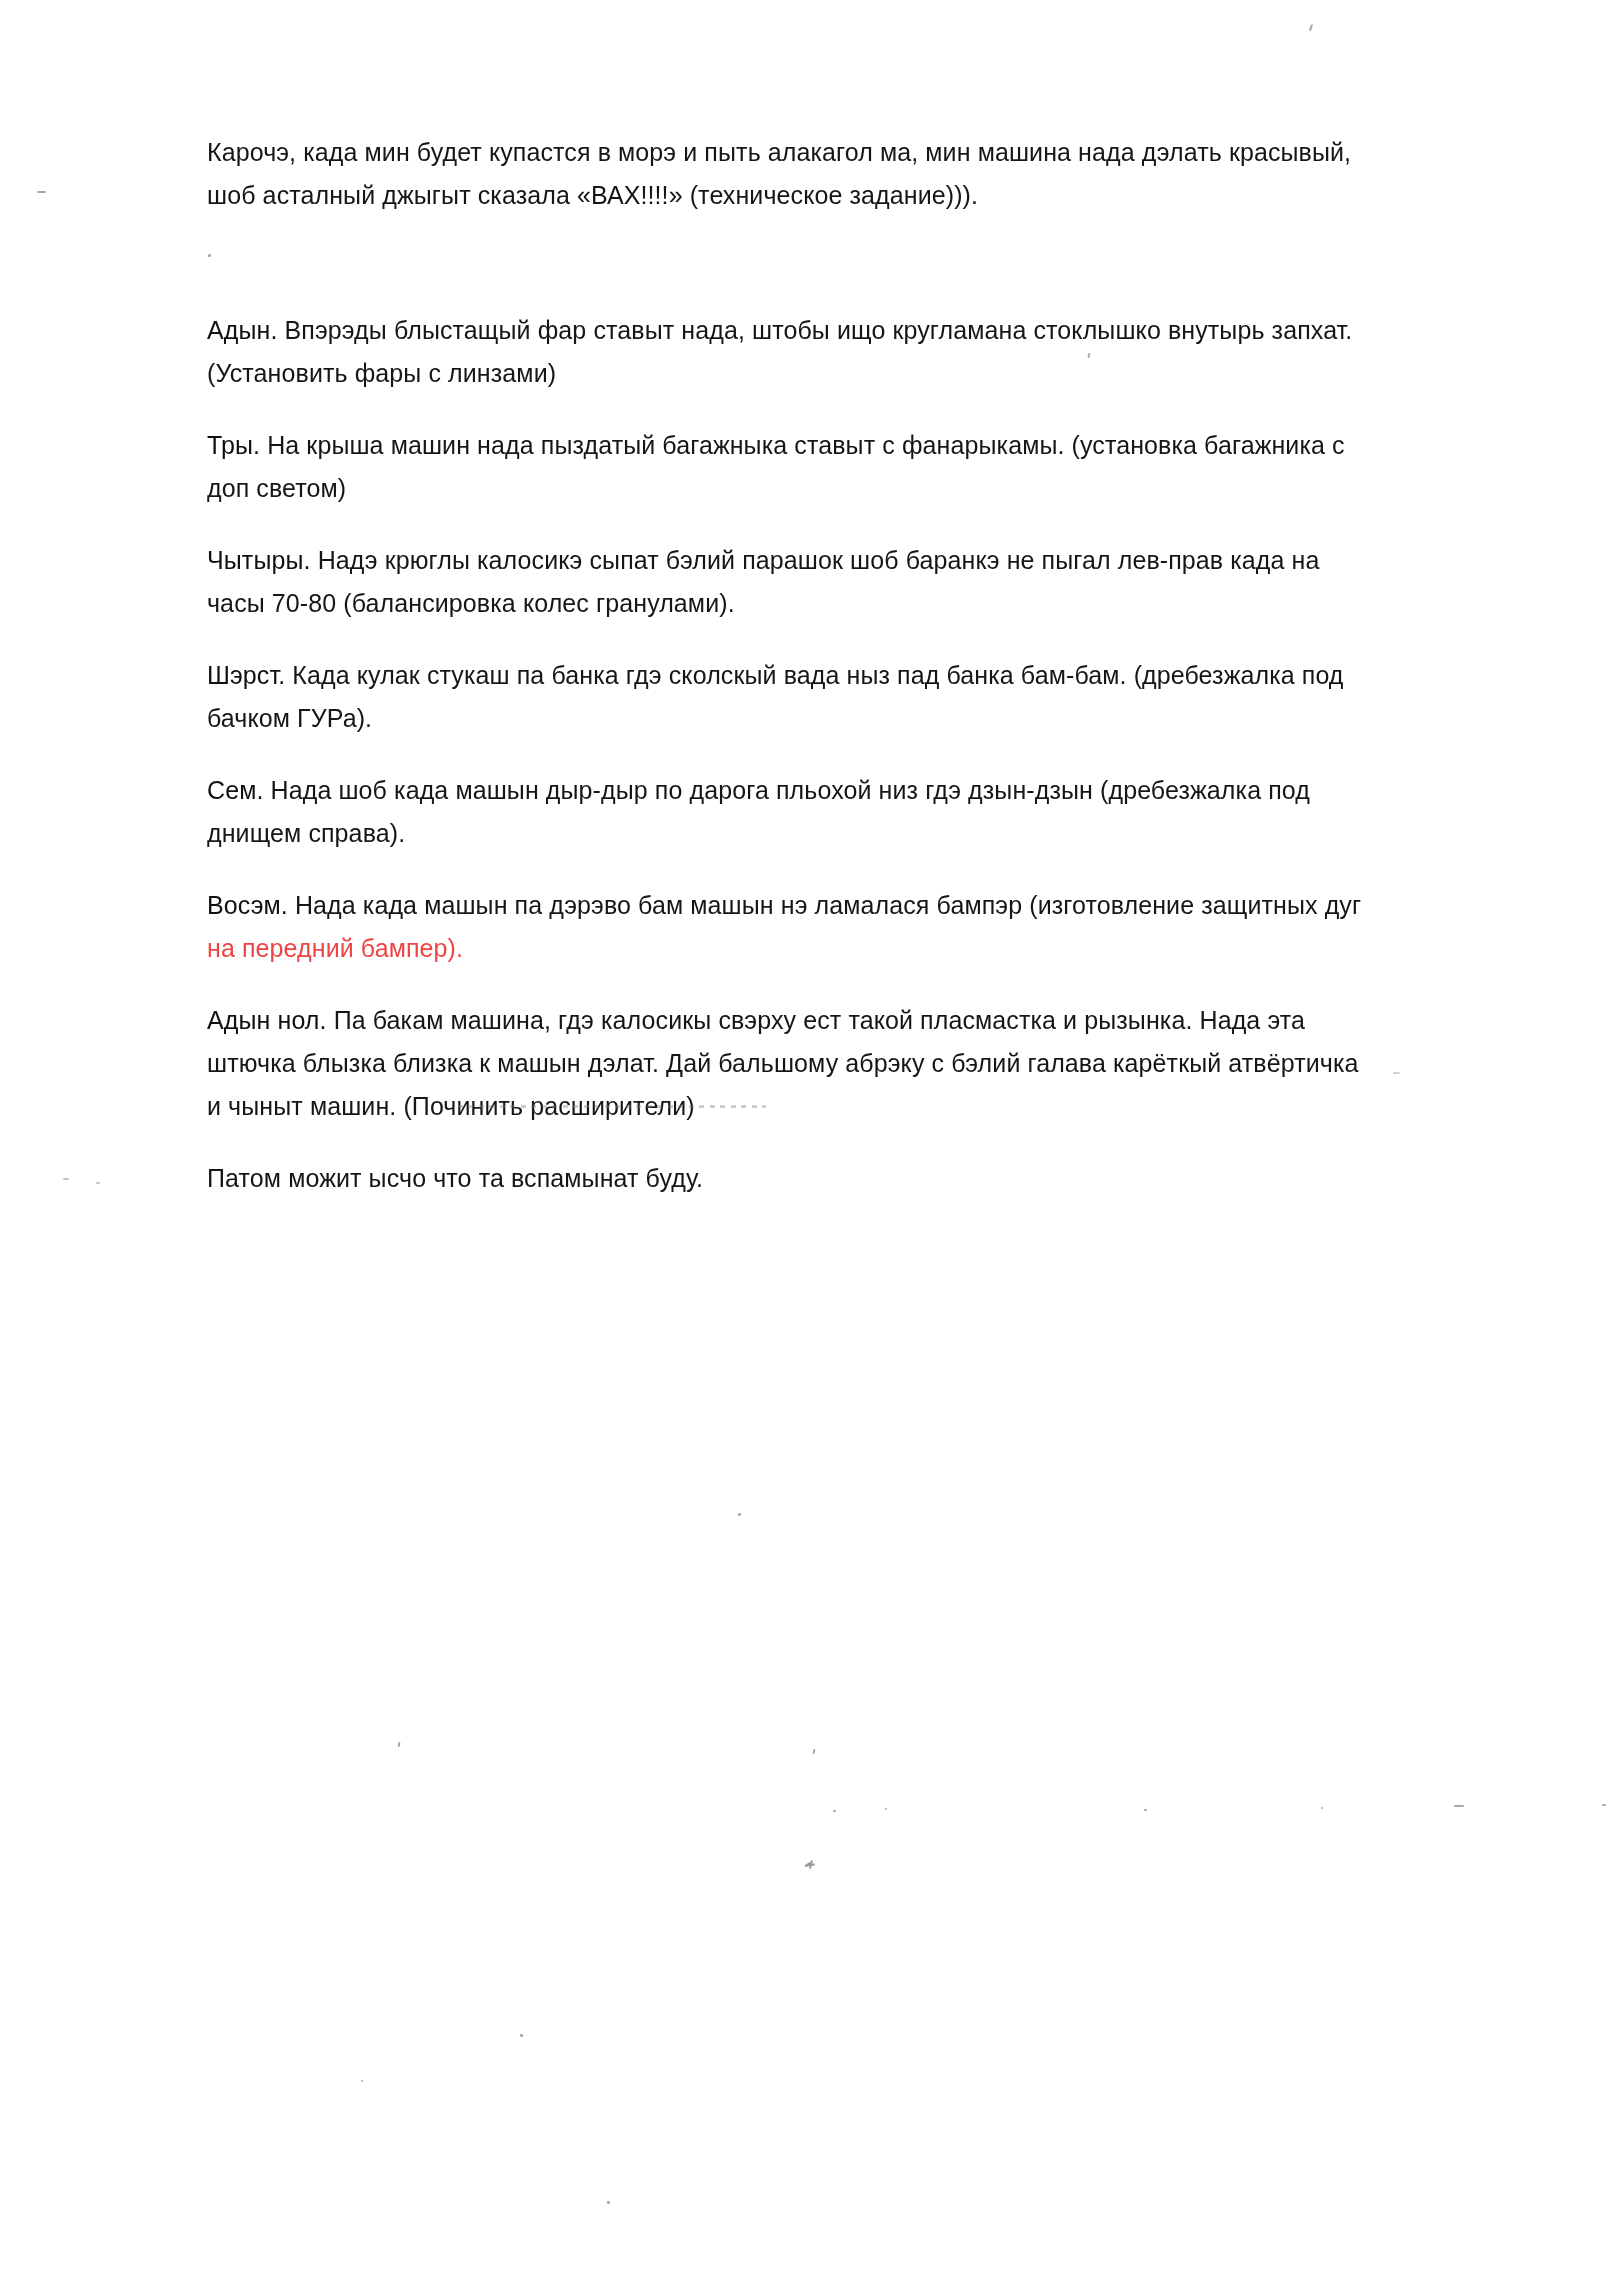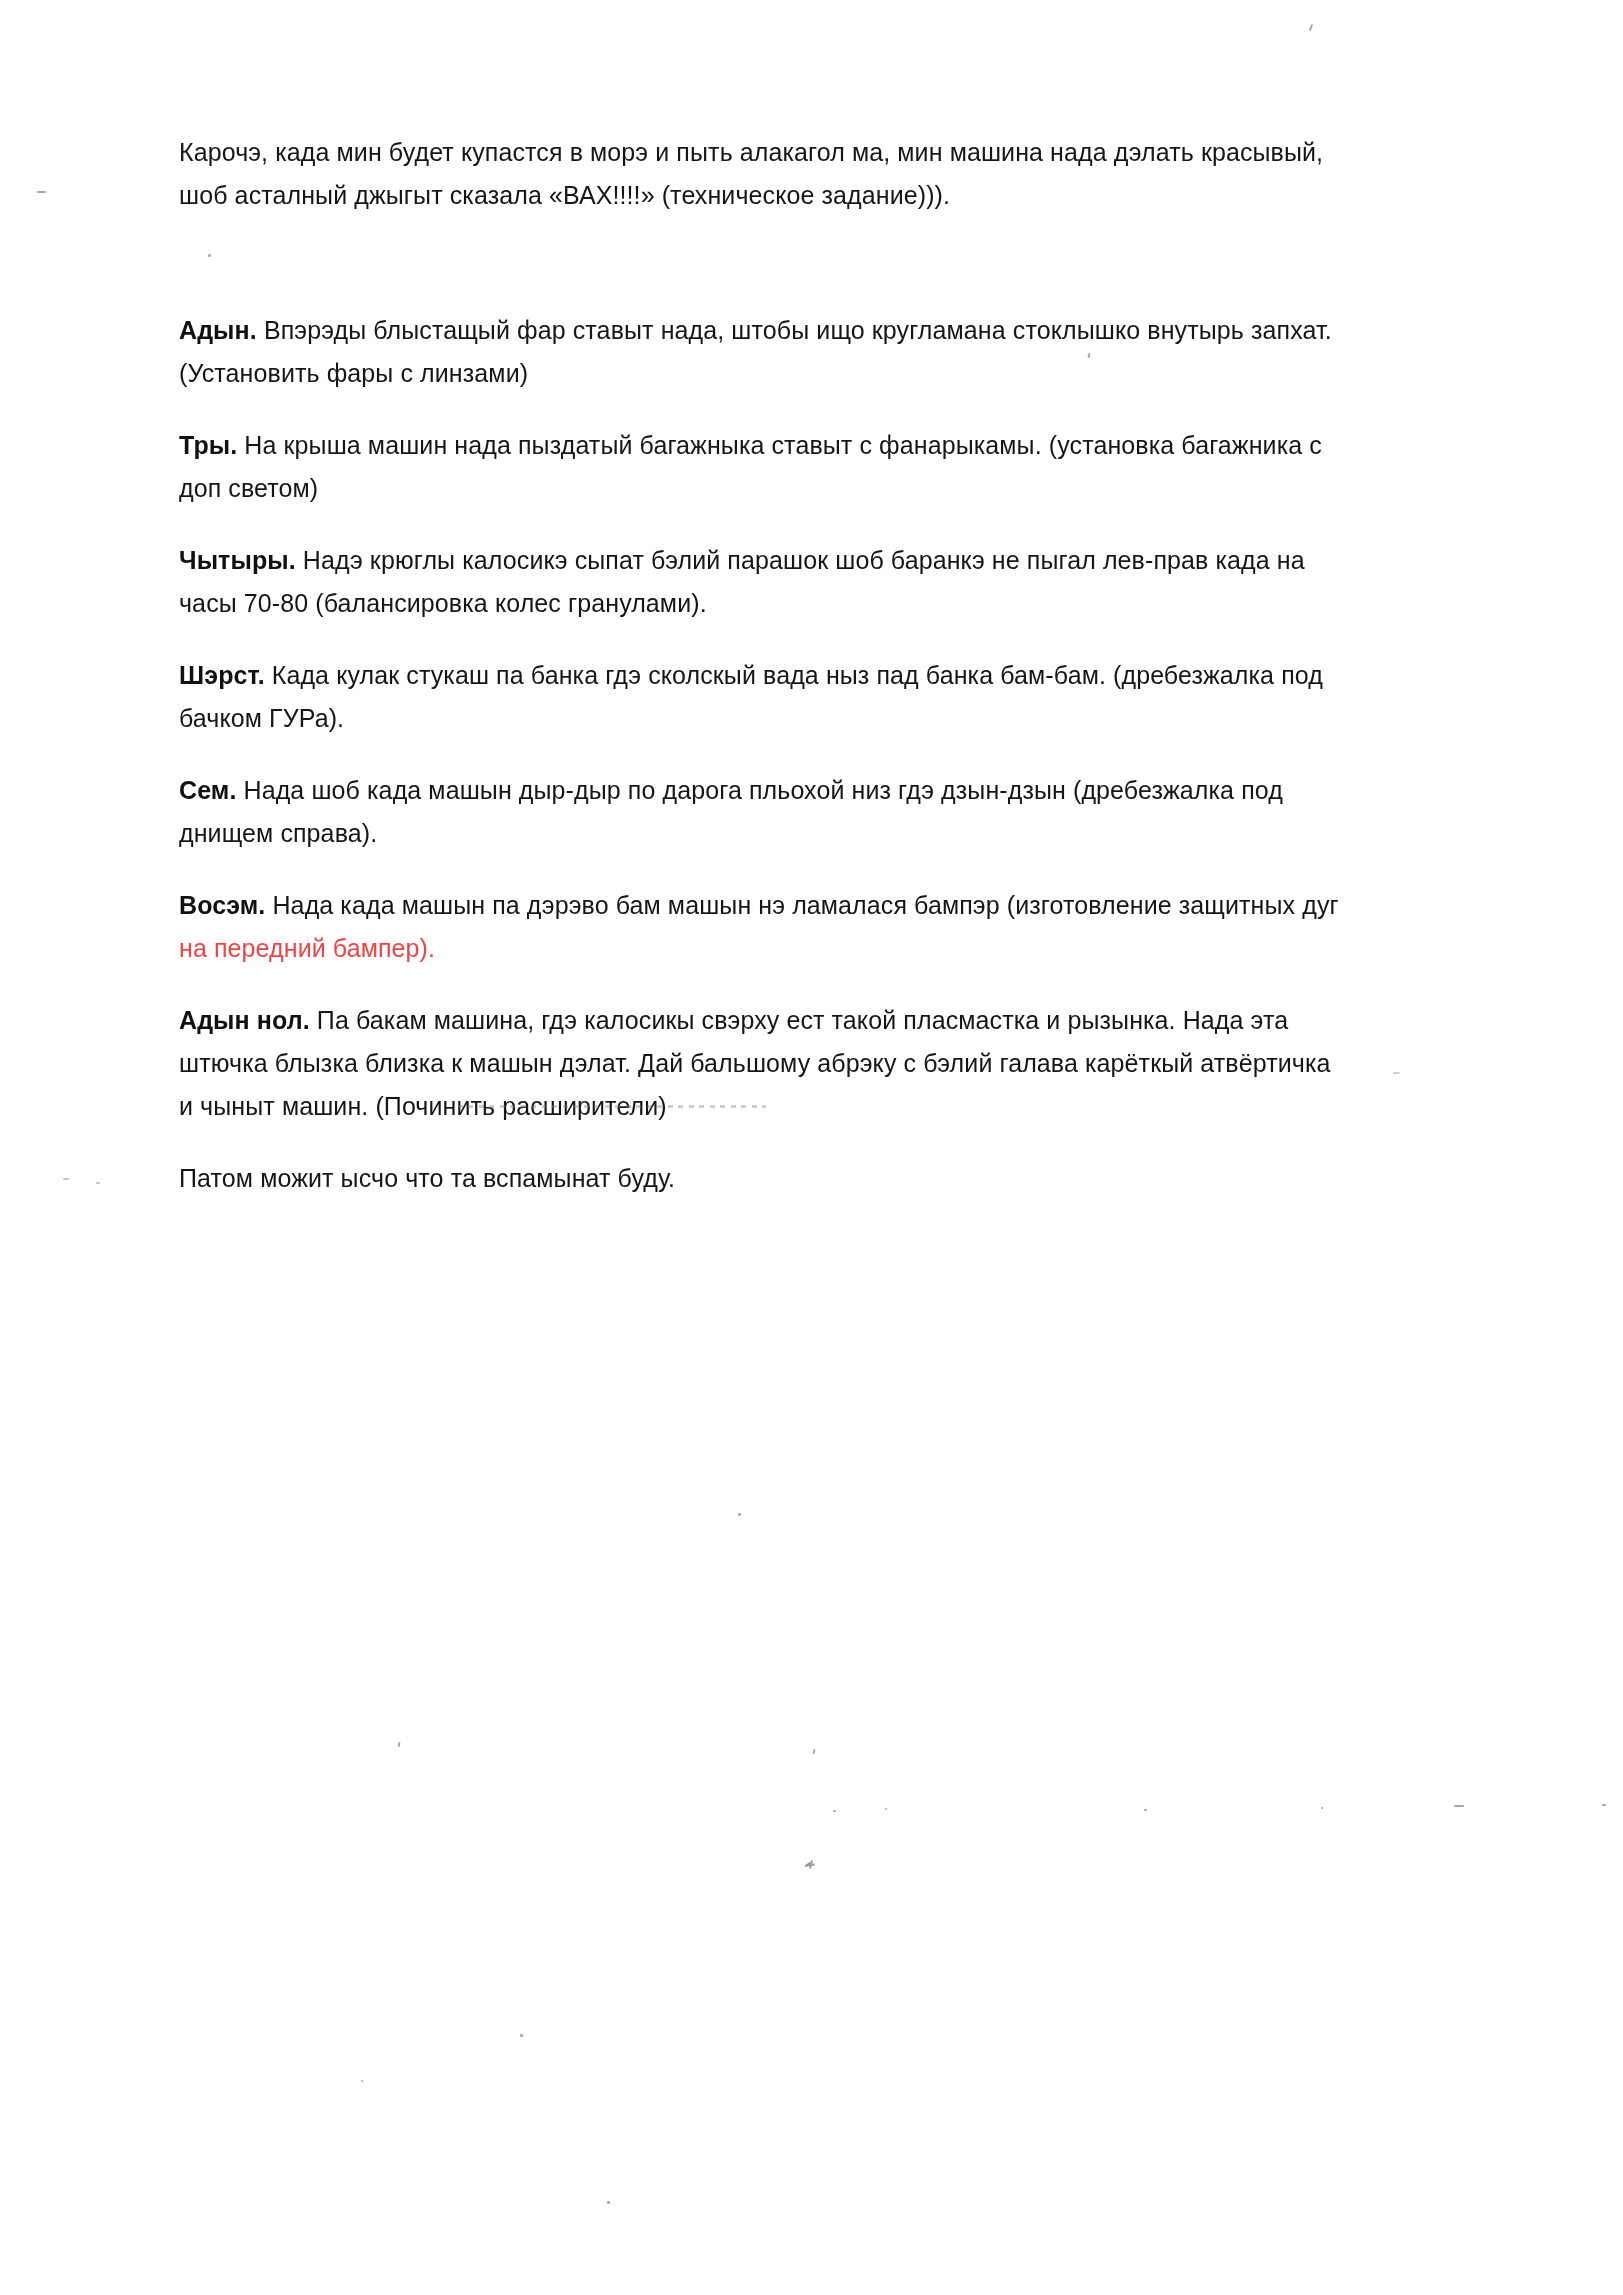--- a/index.html
+++ b/index.html
@@ -10,36 +10,36 @@
   body {
     width: 1623px;
     height: 2295px;
     position: relative;
     overflow: hidden;
     font-family: "Liberation Sans", "DejaVu Sans", sans-serif;
     color: #141414;
   }
   .doc {
     position: absolute;
-    left: 179px;
+    left: 207px;
     top: 0;
     width: 1316px;
     padding-top: 131px;
   }
   .para {
     margin: 0 0 29px 0;
     font-size: 25px;
     line-height: 43px;
     white-space: pre-line;
     letter-spacing: 0.1px;
     color: #161616;
     text-rendering: optimizeLegibility;
   }
   .para.intro { margin-bottom: 92px; }
-  .para .lead { font-weight: 700; color: #101010; }
+  .para .lead { font-weight: 400; color: #101010; }
   .para .faded { color: #ef4444; text-align: center; }
   .para.outro { margin-bottom: 8px; }
 
   
   .speck {
     position: absolute;
     background: #8a8a8a;
     border-radius: 1.3px;
     opacity: 0.75;
   }

